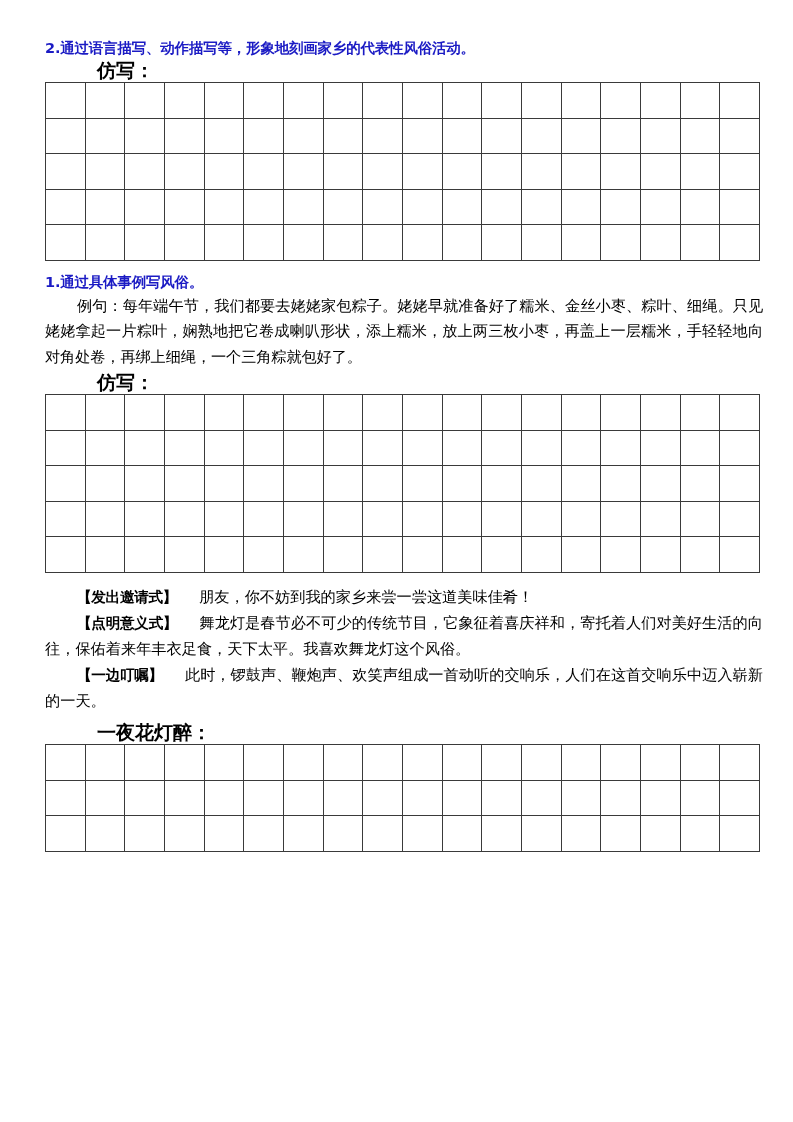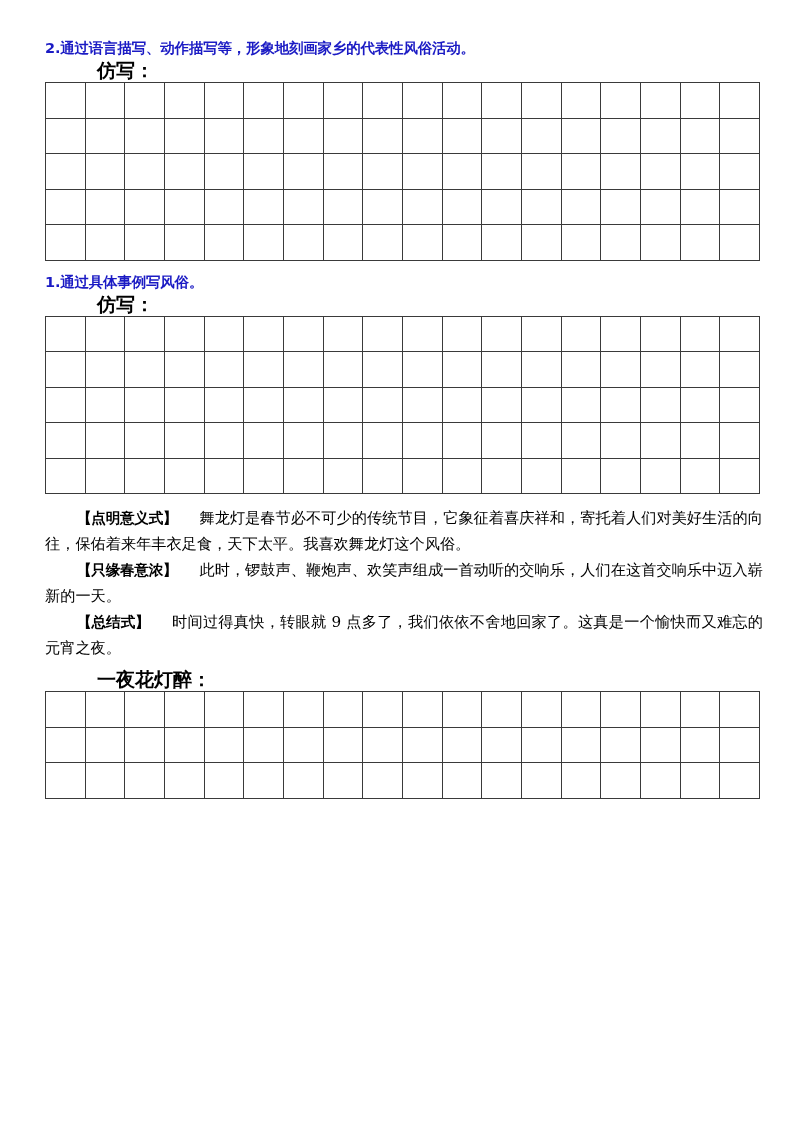--- a/index.html
+++ b/index.html
@@ -195,20 +195,21 @@
             <td></td>
         </tr>
       </tbody>
     </table>
   </div>
 
   <div class="sec-spacer-md"></div>
 
   <div>
     <p class="section-heading">1.通过具体事例写风俗。</p>
+    <p class="body-para indent2">例句：每年端午节，我们都要去姥姥家包粽子。姥姥早就准备好了糯米、金丝小枣、粽叶、细绳。只见姥姥拿起一片粽叶，娴熟地把它卷成喇叭形状，添上糯米，放上两三枚小枣，再盖上一层糯米，手轻轻地向对角处卷，再绑上细绳，一个三角粽就包好了。</p>
     <p class="label-fangxie">仿写：</p>
     <table class="grid">
       <tbody>
         <tr>
           <td></td>
             <td></td>
             <td></td>
             <td></td>
             <td></td>
             <td></td>
@@ -306,33 +307,33 @@
             <td></td>
         </tr>
       </tbody>
     </table>
   </div>
 
   <div class="sec-spacer-md"></div>
 
   <div>
 
+    <p class="style-line">
+      <span class="style-tag">【发出邀请式】</span><span class="style-gap"></span><span>朋友，你不妨到我的家乡来尝一尝这道美味佳肴！</span>
+    </p>
 
 
     <p class="style-line">
       <span class="style-tag">【点明意义式】</span><span class="style-gap"></span><span>舞龙灯是春节必不可少的传统节目，它象征着喜庆祥和，寄托着人们对美好生活的向往，保佑着来年丰衣足食，天下太平。我喜欢舞龙灯这个风俗。</span>
     </p>
 
     <p class="style-line">
-      <span class="style-tag">【只缘春意浓】</span><span class="style-gap"></span><span>此时，锣鼓声、鞭炮声、欢笑声组成一首动听的交响乐，人们在这首交响乐中迈入崭新的一天。</span>
+      <span class="style-tag">【一边叮嘱】</span><span class="style-gap"></span><span>此时，锣鼓声、鞭炮声、欢笑声组成一首动听的交响乐，人们在这首交响乐中迈入崭新的一天。</span>
     </p>
 
-    <p class="style-line">
-      <span class="style-tag">【总结式】</span><span class="style-gap"></span><span>时间过得真快，转眼就 9 点多了，我们依依不舍地回家了。这真是一个愉快而又难忘的元宵之夜。</span>
-    </p>
 
     <div class="sec-spacer-sm"></div>
 
     <p class="label-fangxie">一夜花灯醉：</p>
     <table class="grid">
       <tbody>
         <tr>
           <td></td>
             <td></td>
             <td></td>

